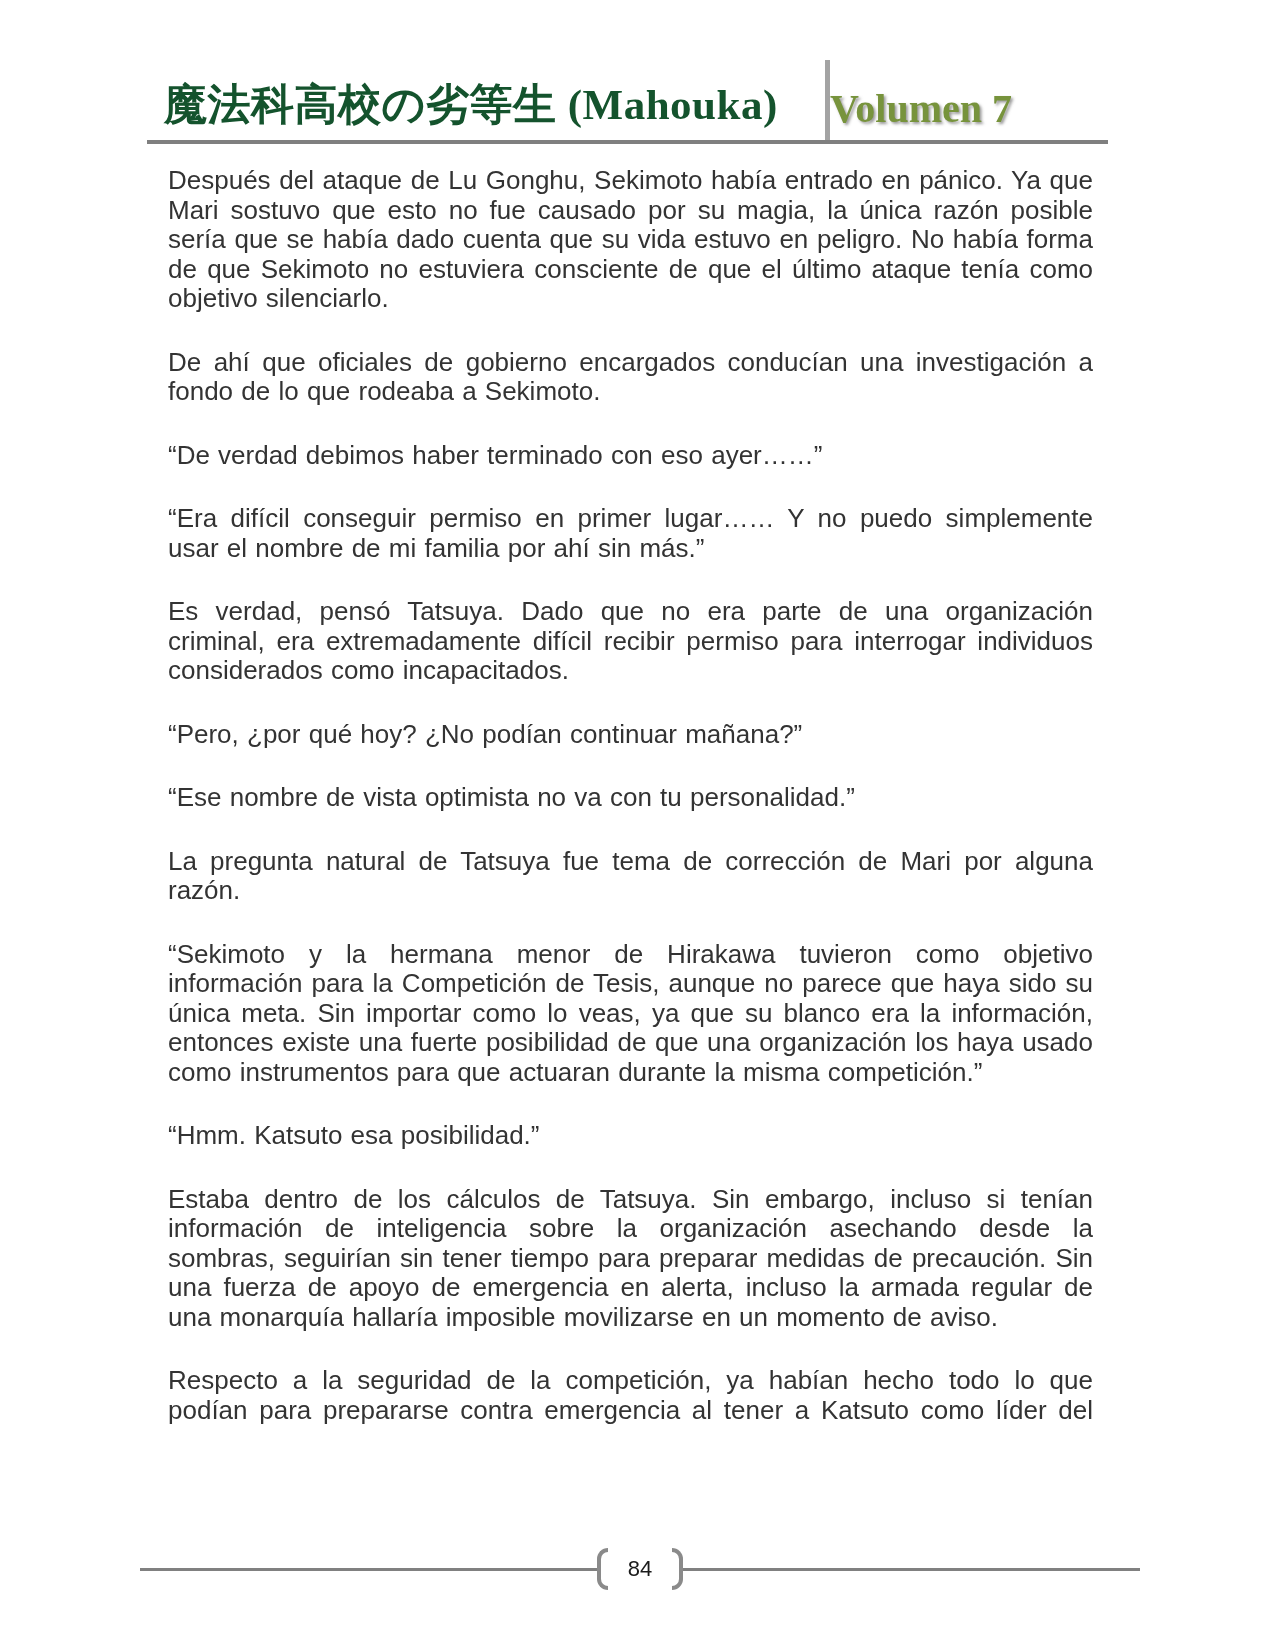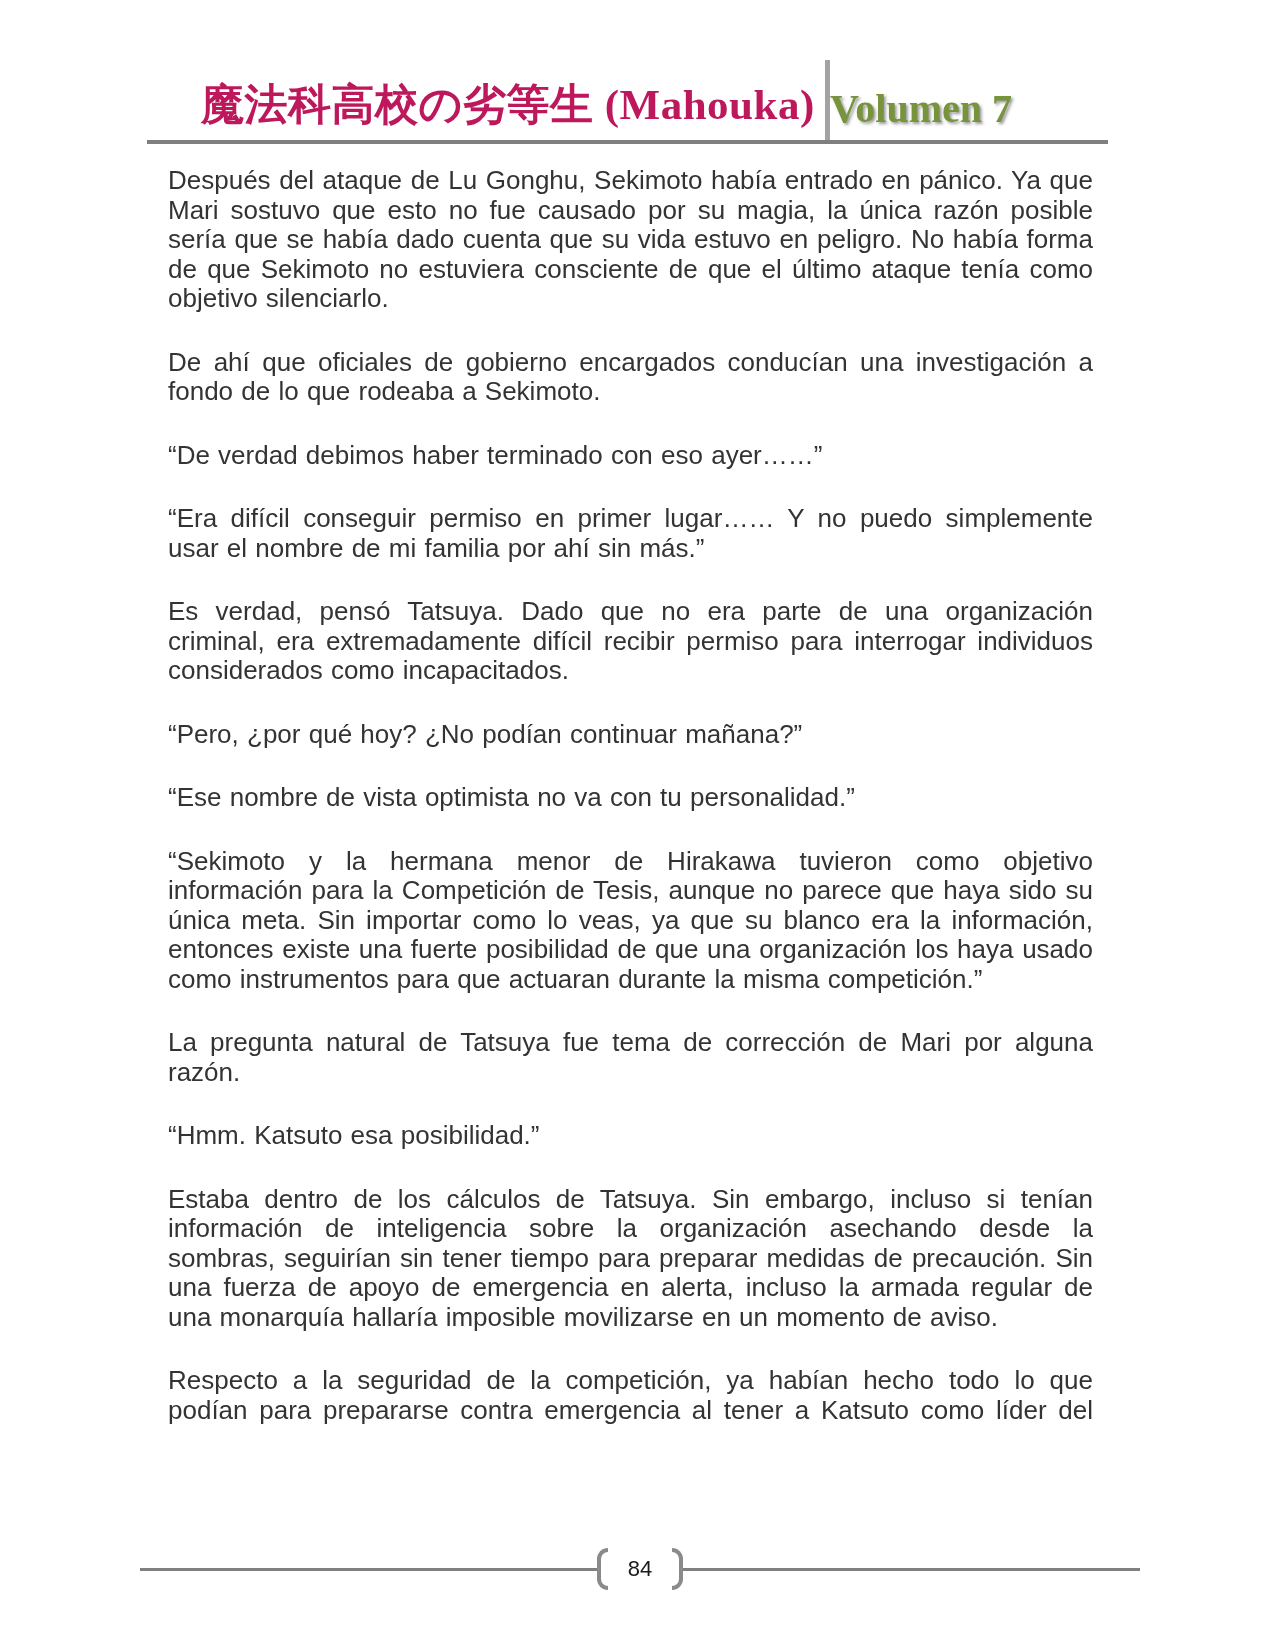--- a/index.html
+++ b/index.html
@@ -19,26 +19,26 @@
     top: 58px;
     width: 961px;
     height: 86px;
     display: flex;
     align-items: flex-end;
     border-bottom: 4px solid #7f7f7f;
     padding-right: 96px;
     box-sizing: border-box;
   }
   .book-title {
-    margin-left: 54px;
+    margin-left: 17px;
     margin-bottom: 6px;
     font-family: "Liberation Serif", "DejaVu Serif", serif;
     font-weight: bold;
     font-size: 43px;
-    color: #be185d;
+    color: #14532d;
     white-space: nowrap;
     letter-spacing: 0.5px;
   }
   .header-spacer { flex: 1; }
   .vbar {
     width: 5px;
     align-self: stretch;
     margin-top: 2px;
     background: #a3a3a3;
   }
@@ -129,22 +129,22 @@
   </div>
 
   <div class="content">
     <p>Después del ataque de Lu Gonghu, Sekimoto había entrado en pánico. Ya que Mari sostuvo que esto no fue causado por su magia, la única razón posible sería que se había dado cuenta que su vida estuvo en peligro. No había forma de que Sekimoto no estuviera consciente de que el último ataque tenía como objetivo silenciarlo.</p>
     <p>De ahí que oficiales de gobierno encargados conducían una investigación a fondo de lo que rodeaba a Sekimoto.</p>
     <p>“De verdad debimos haber terminado con eso ayer……”</p>
     <p>“Era difícil conseguir permiso en primer lugar…… Y no puedo simplemente usar el nombre de mi familia por ahí sin más.”</p>
     <p>Es verdad, pensó Tatsuya. Dado que no era parte de una organización criminal, era extremadamente difícil recibir permiso para interrogar individuos considerados como incapacitados.</p>
     <p>“Pero, ¿por qué hoy? ¿No podían continuar mañana?”</p>
     <p>“Ese nombre de vista optimista no va con tu personalidad.”</p>
+    <p>La pregunta natural de Tatsuya fue tema de corrección de Mari por alguna razón.</p>
     <p>“Sekimoto y la hermana menor de Hirakawa tuvieron como objetivo información para la Competición de Tesis, aunque no parece que haya sido su única meta. Sin importar como lo veas, ya que su blanco era la información, entonces existe una fuerte posibilidad de que una organización los haya usado como instrumentos para que actuaran durante la misma competición.”</p>
-    <p>La pregunta natural de Tatsuya fue tema de corrección de Mari por alguna razón.</p>
     <p>“Hmm. Katsuto esa posibilidad.”</p>
     <p>Estaba dentro de los cálculos de Tatsuya. Sin embargo, incluso si tenían información de inteligencia sobre la organización asechando desde la sombras, seguirían sin tener tiempo para preparar medidas de precaución. Sin una fuerza de apoyo de emergencia en alerta, incluso la armada regular de una monarquía hallaría imposible movilizarse en un momento de aviso.</p>
     <p>Respecto a la seguridad de la competición, ya habían hecho todo lo que podían para prepararse contra emergencia al tener a Katsuto como líder del</p>
   </div>
 
   <div class="footer">
     <div class="footer-rule"></div>
     <div class="pagenum-group">
       <div class="bracket bracket-left"></div>
       <div class="pagenum">84</div>

